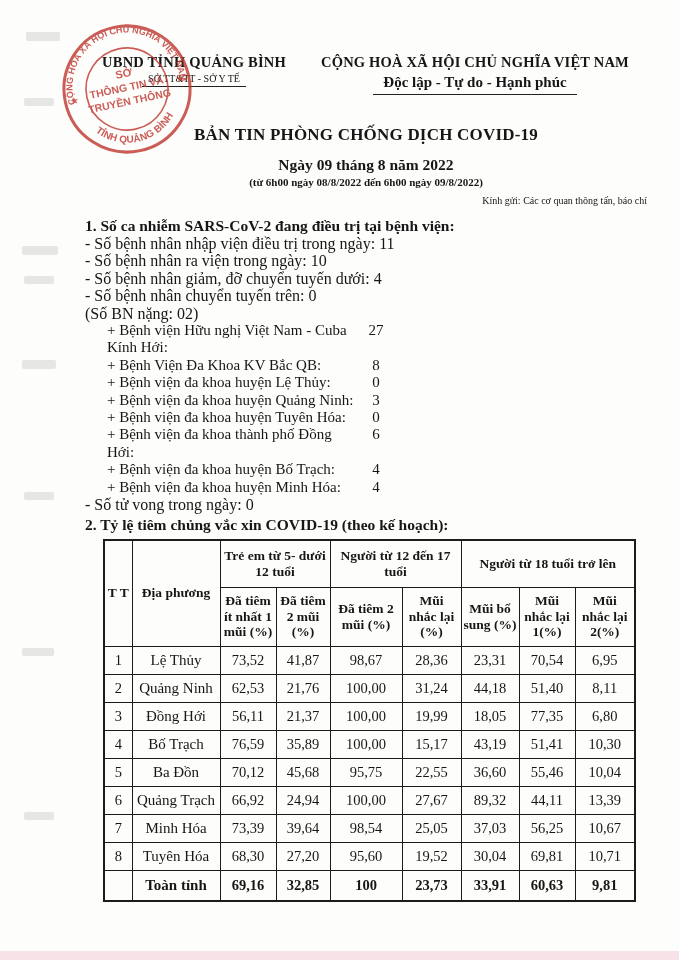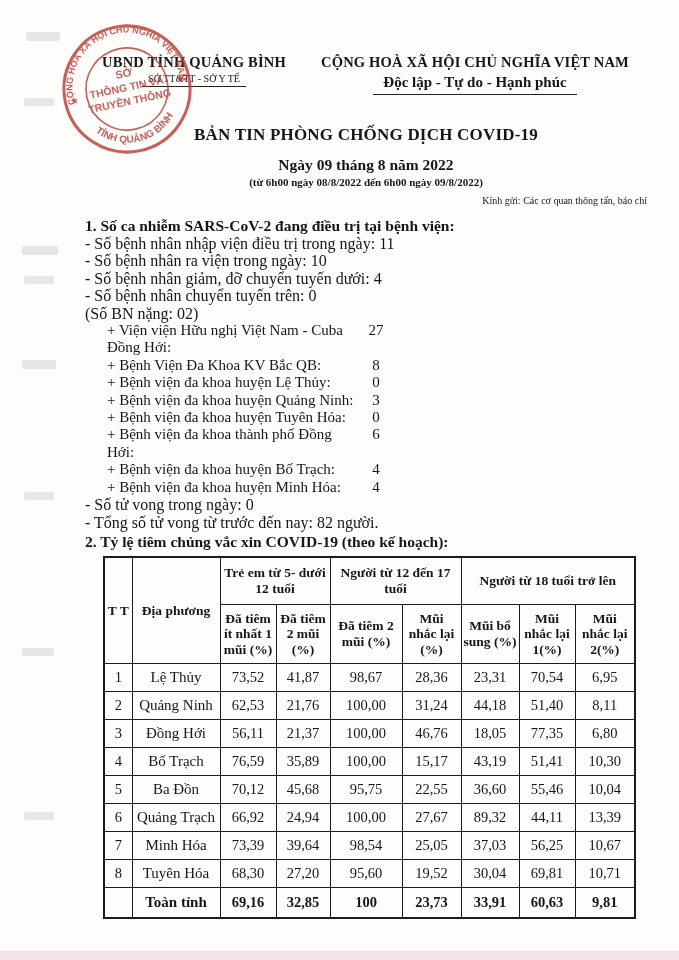--- a/index.html
+++ b/index.html
@@ -125,21 +125,21 @@
     <div class="s1-heading">1. Số ca nhiễm SARS-CoV-2 đang điều trị tại bệnh viện:</div>
     <div id="caseStats">
         <div class="stat-line">- Số bệnh nhân nhập viện điều trị trong ngày: 11</div>
         <div class="stat-line">- Số bệnh nhân ra viện trong ngày: 10</div>
         <div class="stat-line">- Số bệnh nhân giảm, đỡ chuyển tuyến dưới: 4</div>
         <div class="stat-line">- Số bệnh nhân chuyển tuyến trên: 0</div>
         <div class="stat-line">(Số BN nặng: 02)</div>
       </div>
     <div id="hospitalList">
         <div class="hosp-row">
-          <span class="hosp-label">+ Viện viện Hữu nghị Việt Nam - Cuba Đồng Hới:</span>
+          <span class="hosp-label">+ Bệnh viện Hữu nghị Việt Nam - Cuba Kính Hới:</span>
           <span class="hosp-value">27</span>
         </div>
         <div class="hosp-row">
           <span class="hosp-label">+ Bệnh Viện Đa Khoa KV Bắc QB:</span>
           <span class="hosp-value">8</span>
         </div>
         <div class="hosp-row">
           <span class="hosp-label">+ Bệnh viện đa khoa huyện Lệ Thủy:</span>
           <span class="hosp-value">0</span>
         </div>
@@ -159,21 +159,20 @@
           <span class="hosp-label">+ Bệnh viện đa khoa huyện Bố Trạch:</span>
           <span class="hosp-value">4</span>
         </div>
         <div class="hosp-row">
           <span class="hosp-label">+ Bệnh viện đa khoa huyện Minh Hóa:</span>
           <span class="hosp-value">4</span>
         </div>
       </div>
     <div id="deathStats">
         <div class="stat-line">- Số tử vong trong ngày: 0</div>
-        <div class="stat-line">- Tổng số tử vong từ trước đến nay: 82 người.</div>
       </div>
 
     <div class="s2-heading">2. Tỷ lệ tiêm chủng vắc xin COVID-19 (theo kế hoạch):</div>
 
     <table class="vax">
       <colgroup>
         <col style="width:28px">
           <col style="width:88px">
         <col style="width:56px">
           <col style="width:54px">
@@ -223,21 +222,21 @@
             <td class="num-cell">44,18</td>
             <td class="num-cell">51,40</td>
             <td class="num-cell">8,11</td>
           </tr>
           <tr>
             <td class="tt-cell">3</td>
             <td class="name-cell">Đồng Hới</td>
             <td class="num-cell">56,11</td>
             <td class="num-cell">21,37</td>
             <td class="num-cell">100,00</td>
-            <td class="num-cell">46,76</td>
+            <td class="num-cell">19,99</td>
             <td class="num-cell">18,05</td>
             <td class="num-cell">77,35</td>
             <td class="num-cell">6,80</td>
           </tr>
           <tr>
             <td class="tt-cell">4</td>
             <td class="name-cell">Bố Trạch</td>
             <td class="num-cell">76,59</td>
             <td class="num-cell">35,89</td>
             <td class="num-cell">100,00</td>

